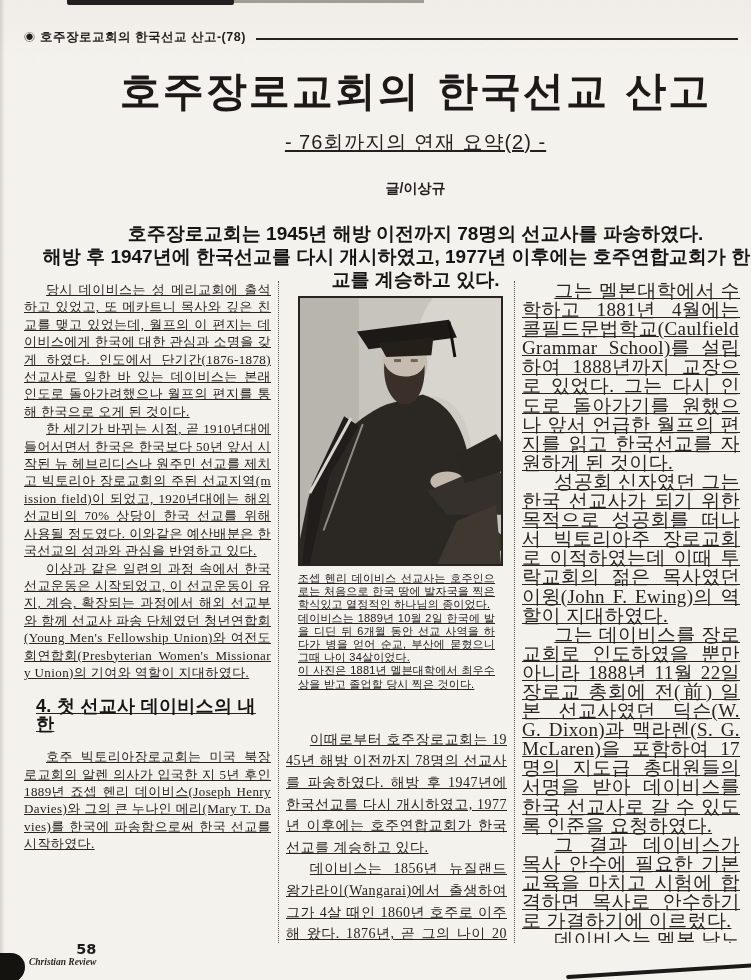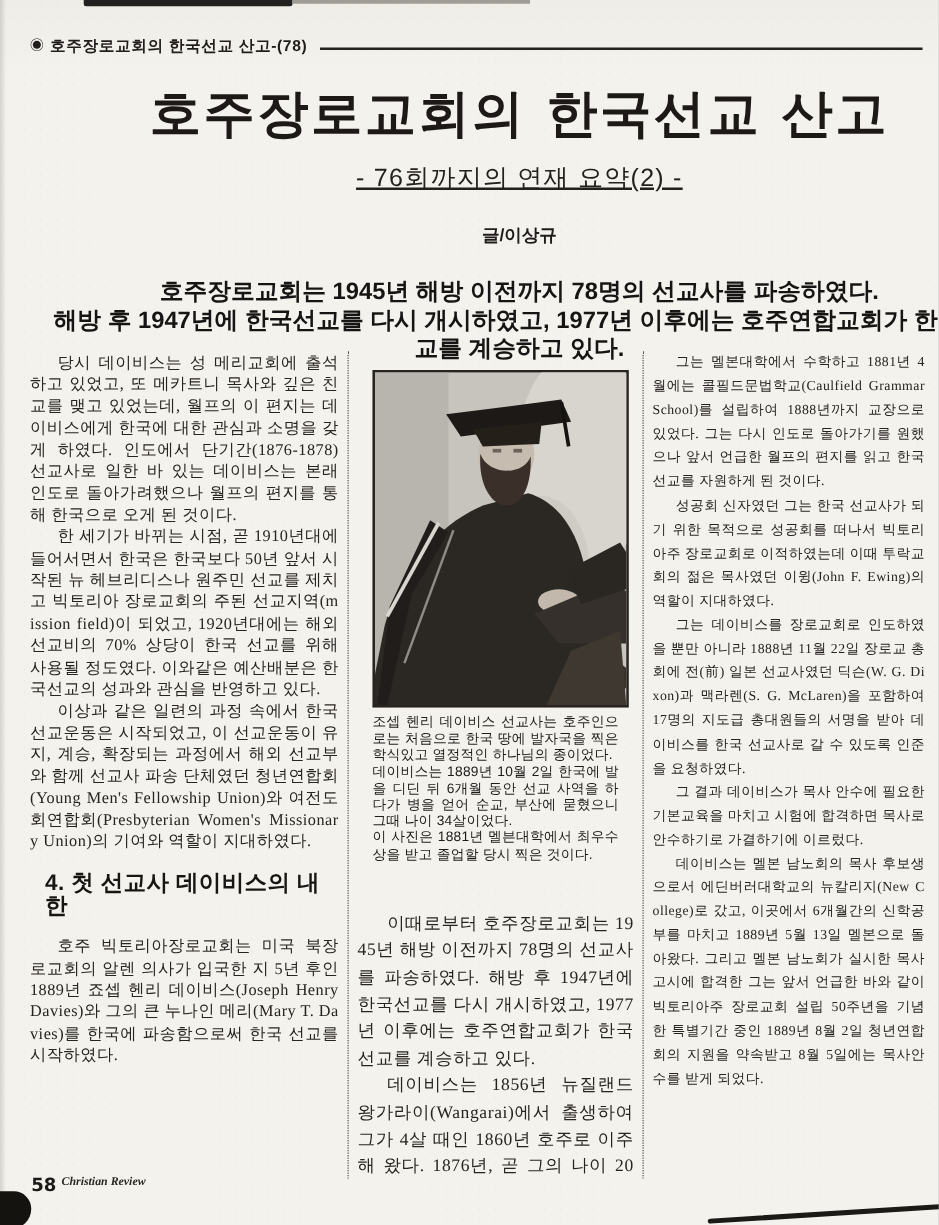--- a/index.html
+++ b/index.html
@@ -54,63 +54,63 @@
     margin-top:24px;
     font-family:"Liberation Sans", sans-serif;
     font-weight:bold;font-size:19px;line-height:23px;color:#171513;
   }
 
   
   .columns{
     position:absolute;top:281px;left:24px;width:716px;height:662px;
     display:flex;align-items:stretch;overflow:hidden;
   }
-  .col{overflow:hidden;}
+  .col{overflow:hidden;text-decoration:underline;}
   .col p{margin:0;text-align:justify;word-break:break-all;}
   .col-left{
     width:247px;flex:none;
     font-size:13px;line-height:17.4px;letter-spacing:.4px;
   }
   .col-left p{text-indent:1.7em;}
   .col-left .sec-head{
     font-family:"Liberation Sans", sans-serif;
     font-weight:bold;font-size:18px;letter-spacing:.3px;
     margin:17px 0 15px 0;padding-left:12px;color:#181613;
   }
   .col-mid{
     width:221px;flex:none;margin-left:7px;margin-right:7px;
     border-left:1px dotted #5a564f;border-right:1px dotted #5a564f;
     padding:3px 7px 0 7px;
     font-size:14px;line-height:21.6px;letter-spacing:.5px;
   }
   .col-mid .body p{text-indent:1.7em;}
   .col-right{
     flex:1;
-    font-size:11px;line-height:19.1px;letter-spacing:.4px;
+    font-size:19px;line-height:19.1px;letter-spacing:.4px;
   }
   .col-right p{text-indent:1.7em;}
 
   
   figure{margin:0;padding:12px;}
   .photo-frame{
     width:205px;height:270px;border:2px solid #262320;box-sizing:border-box;
     background:#c9c6c0;display:block;
   }
   .photo-frame svg{display:block;width:100%;height:100%;}
   .caption{
     margin-top:6px;
     font-family:"Liberation Sans", sans-serif;
     font-size:11px;line-height:13.2px;letter-spacing:.2px;
     color:#1d1b18;
   }
   .caption p{text-indent:0;margin:0;text-align:justify;word-break:break-all;}
   .col-mid .body{margin-top:26px;}
 
   
-  .footer{position:absolute;left:25px;top:941px;display:flex;align-items:flex-start;}
+  .footer{position:absolute;left:25px;top:941px;display:flex;align-items:flex-end;flex-direction:column;}
   .footer .pagenum{font-family:"DejaVu Sans", sans-serif;font-weight:bold;font-size:14.5px;color:#1c1a17;}
   .footer .mag{font-family:"Liberation Serif", serif;font-style:italic;font-weight:bold;font-size:9.5px;margin-left:4px;color:#2a2724;}
 </style>
 </head>
 <body>
 
 <div class="page">
 
   <div class="scan-bar-dark"></div>
   <div class="scan-bar-gray"></div>

